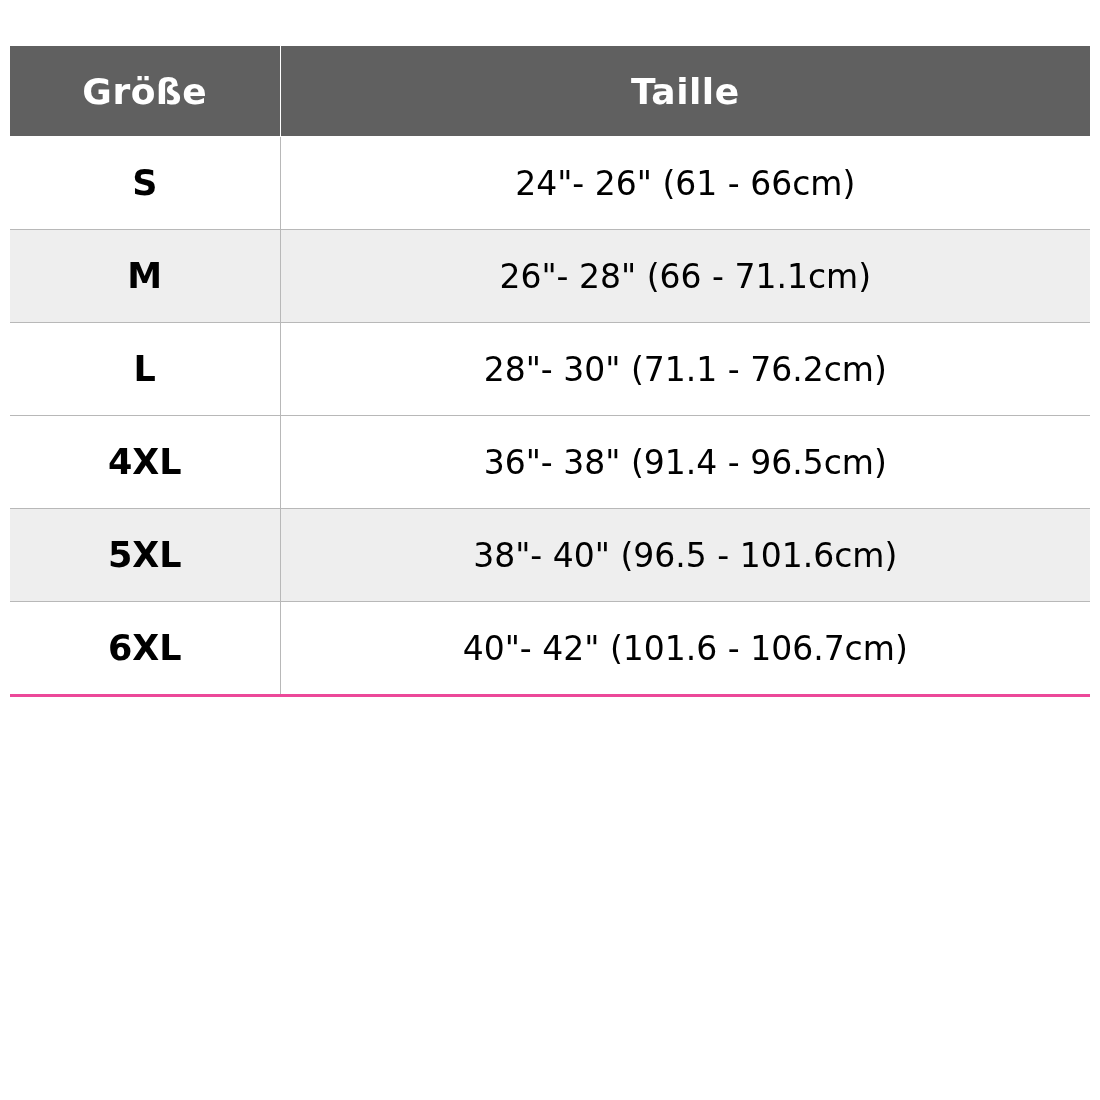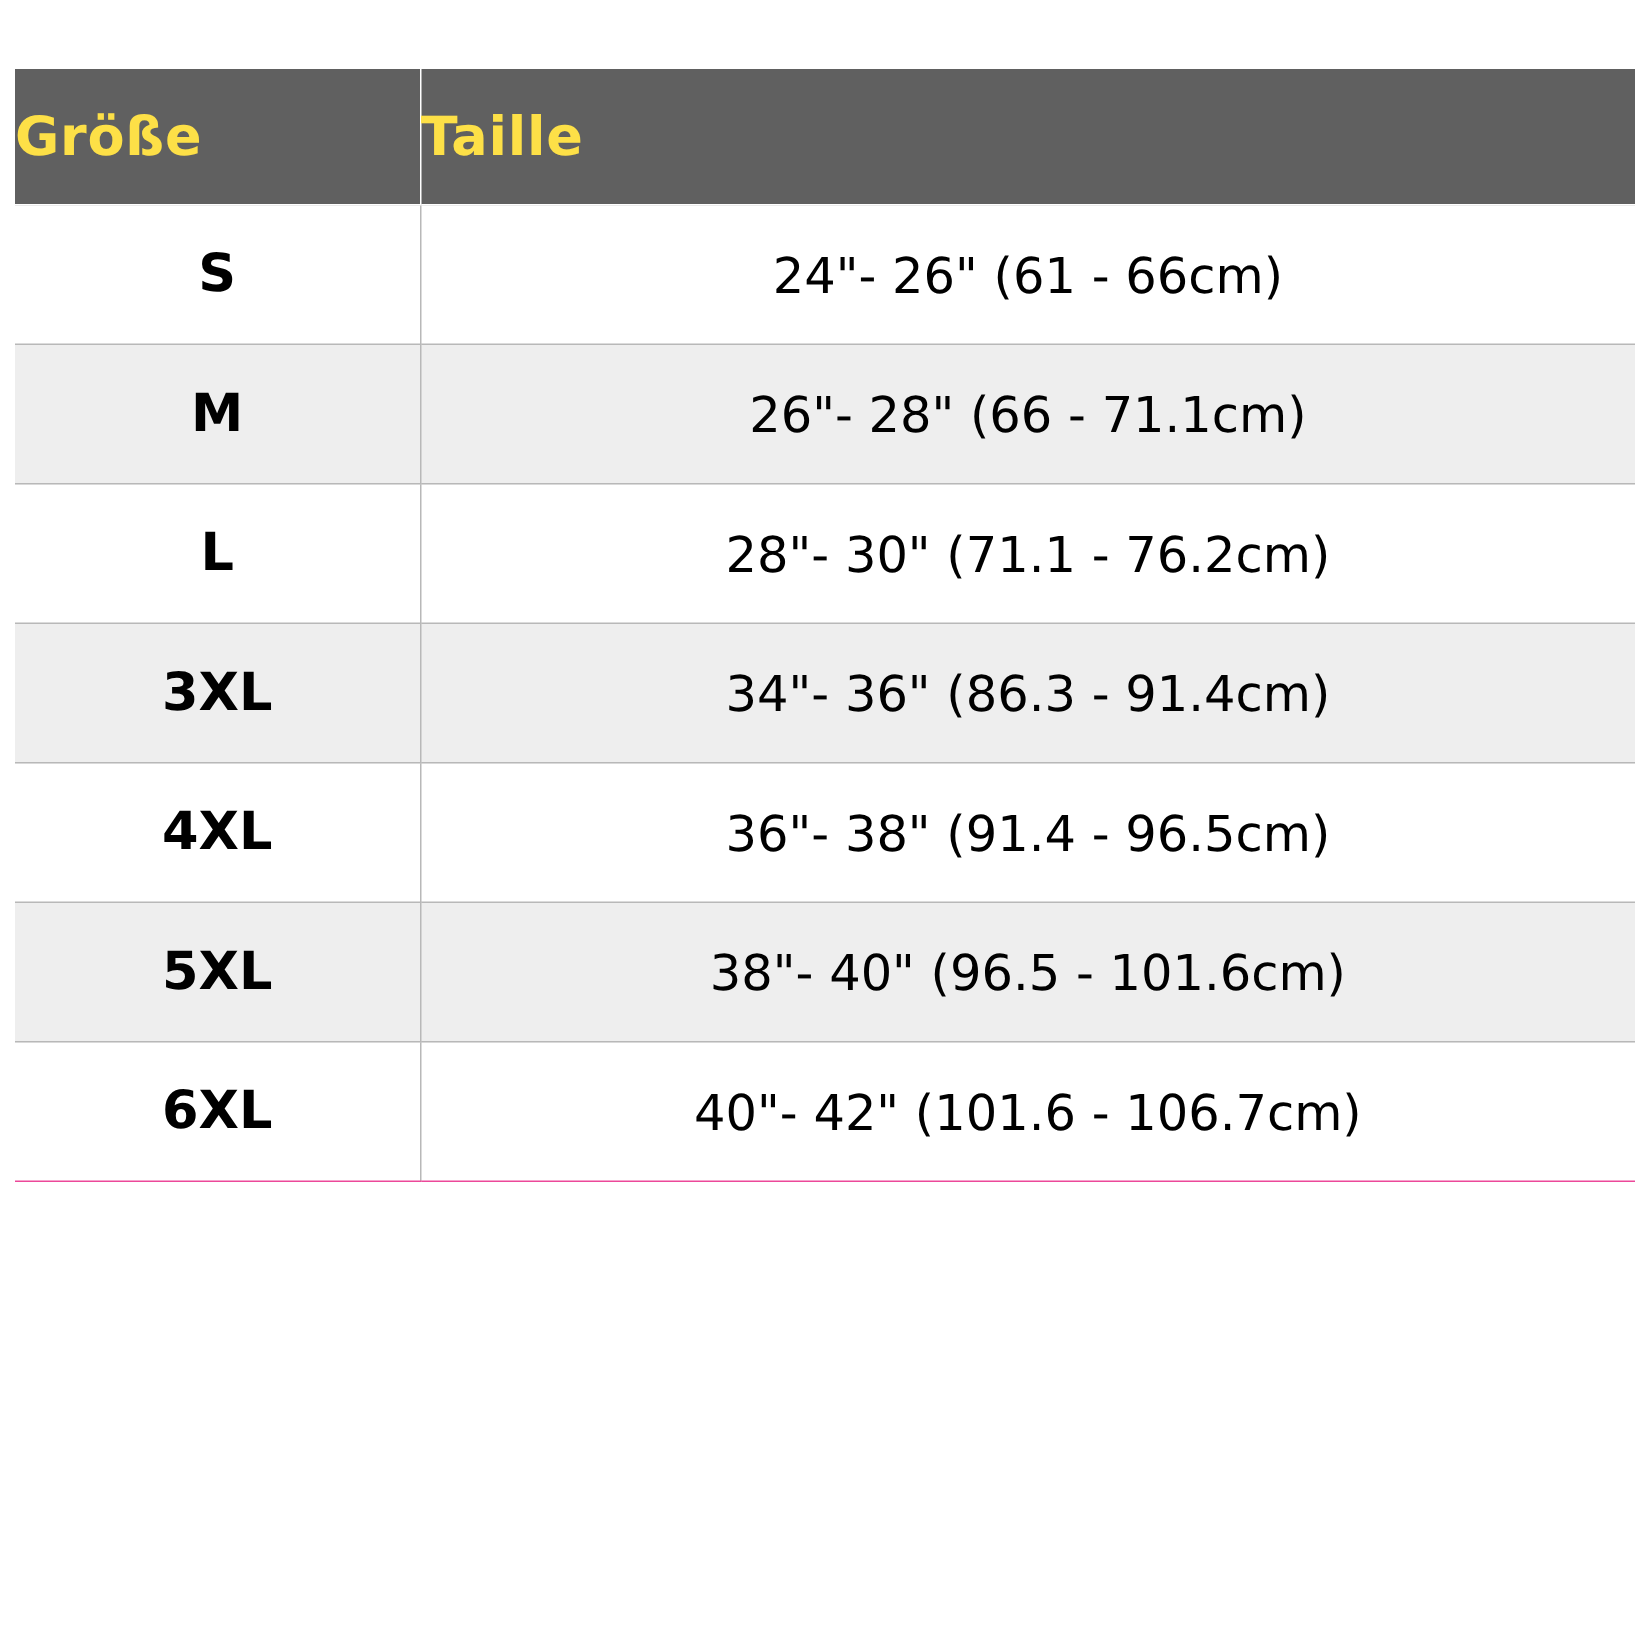--- a/index.html
+++ b/index.html
@@ -27,26 +27,26 @@
     width: 1080px;
     margin: 0 auto;
     border-collapse: collapse;
     table-layout: fixed;
   }
   table.size-table col.col-size { width: 270px; }
   table.size-table col.col-waist { width: 810px; }
 
   thead th {
     background: #606060;
-    color: #fde047;
+    color: #ffffff;
     font-size: 36px;
     font-weight: bold;
     height: 90px;
     padding: 0;
-    text-align: left;
+    text-align: center;
     vertical-align: middle;
     border: 1px solid #ffffff;
     letter-spacing: 0.5px;
   }
   thead th.th-size {
     border-left: none;
     border-top: none;
   }
   thead th.th-waist {
     border-right: none;
@@ -69,21 +69,21 @@
     font-weight: normal;
     border-right: none;
   }
   tbody tr.row-alt td {
     background: #eeeeee;
   }
   tbody tr.row-plain td {
     background: #ffffff;
   }
   tbody tr:last-child td {
-    border-bottom: 1px solid #ec4899;
+    border-bottom: 3px solid #ec4899;
   }
 </style>
 </head>
 <body>
 
 <div class="page">
   <table class="size-table">
     <colgroup>
       <col class="col-size">
       <col class="col-waist">
@@ -100,24 +100,20 @@
         <td class="cell-waist">24"- 26" (61 - 66cm)</td>
       </tr>
       <tr class="row-alt">
         <td class="cell-size">M</td>
         <td class="cell-waist">26"- 28" (66 - 71.1cm)</td>
       </tr>
       <tr class="row-plain">
         <td class="cell-size">L</td>
         <td class="cell-waist">28"- 30" (71.1 - 76.2cm)</td>
       </tr>
-      <tr class="row-alt">
-        <td class="cell-size">3XL</td>
-        <td class="cell-waist">34"- 36" (86.3 - 91.4cm)</td>
-      </tr>
       <tr class="row-plain">
         <td class="cell-size">4XL</td>
         <td class="cell-waist">36"- 38" (91.4 - 96.5cm)</td>
       </tr>
       <tr class="row-alt">
         <td class="cell-size">5XL</td>
         <td class="cell-waist">38"- 40" (96.5 - 101.6cm)</td>
       </tr>
       <tr class="row-plain">
         <td class="cell-size">6XL</td>

